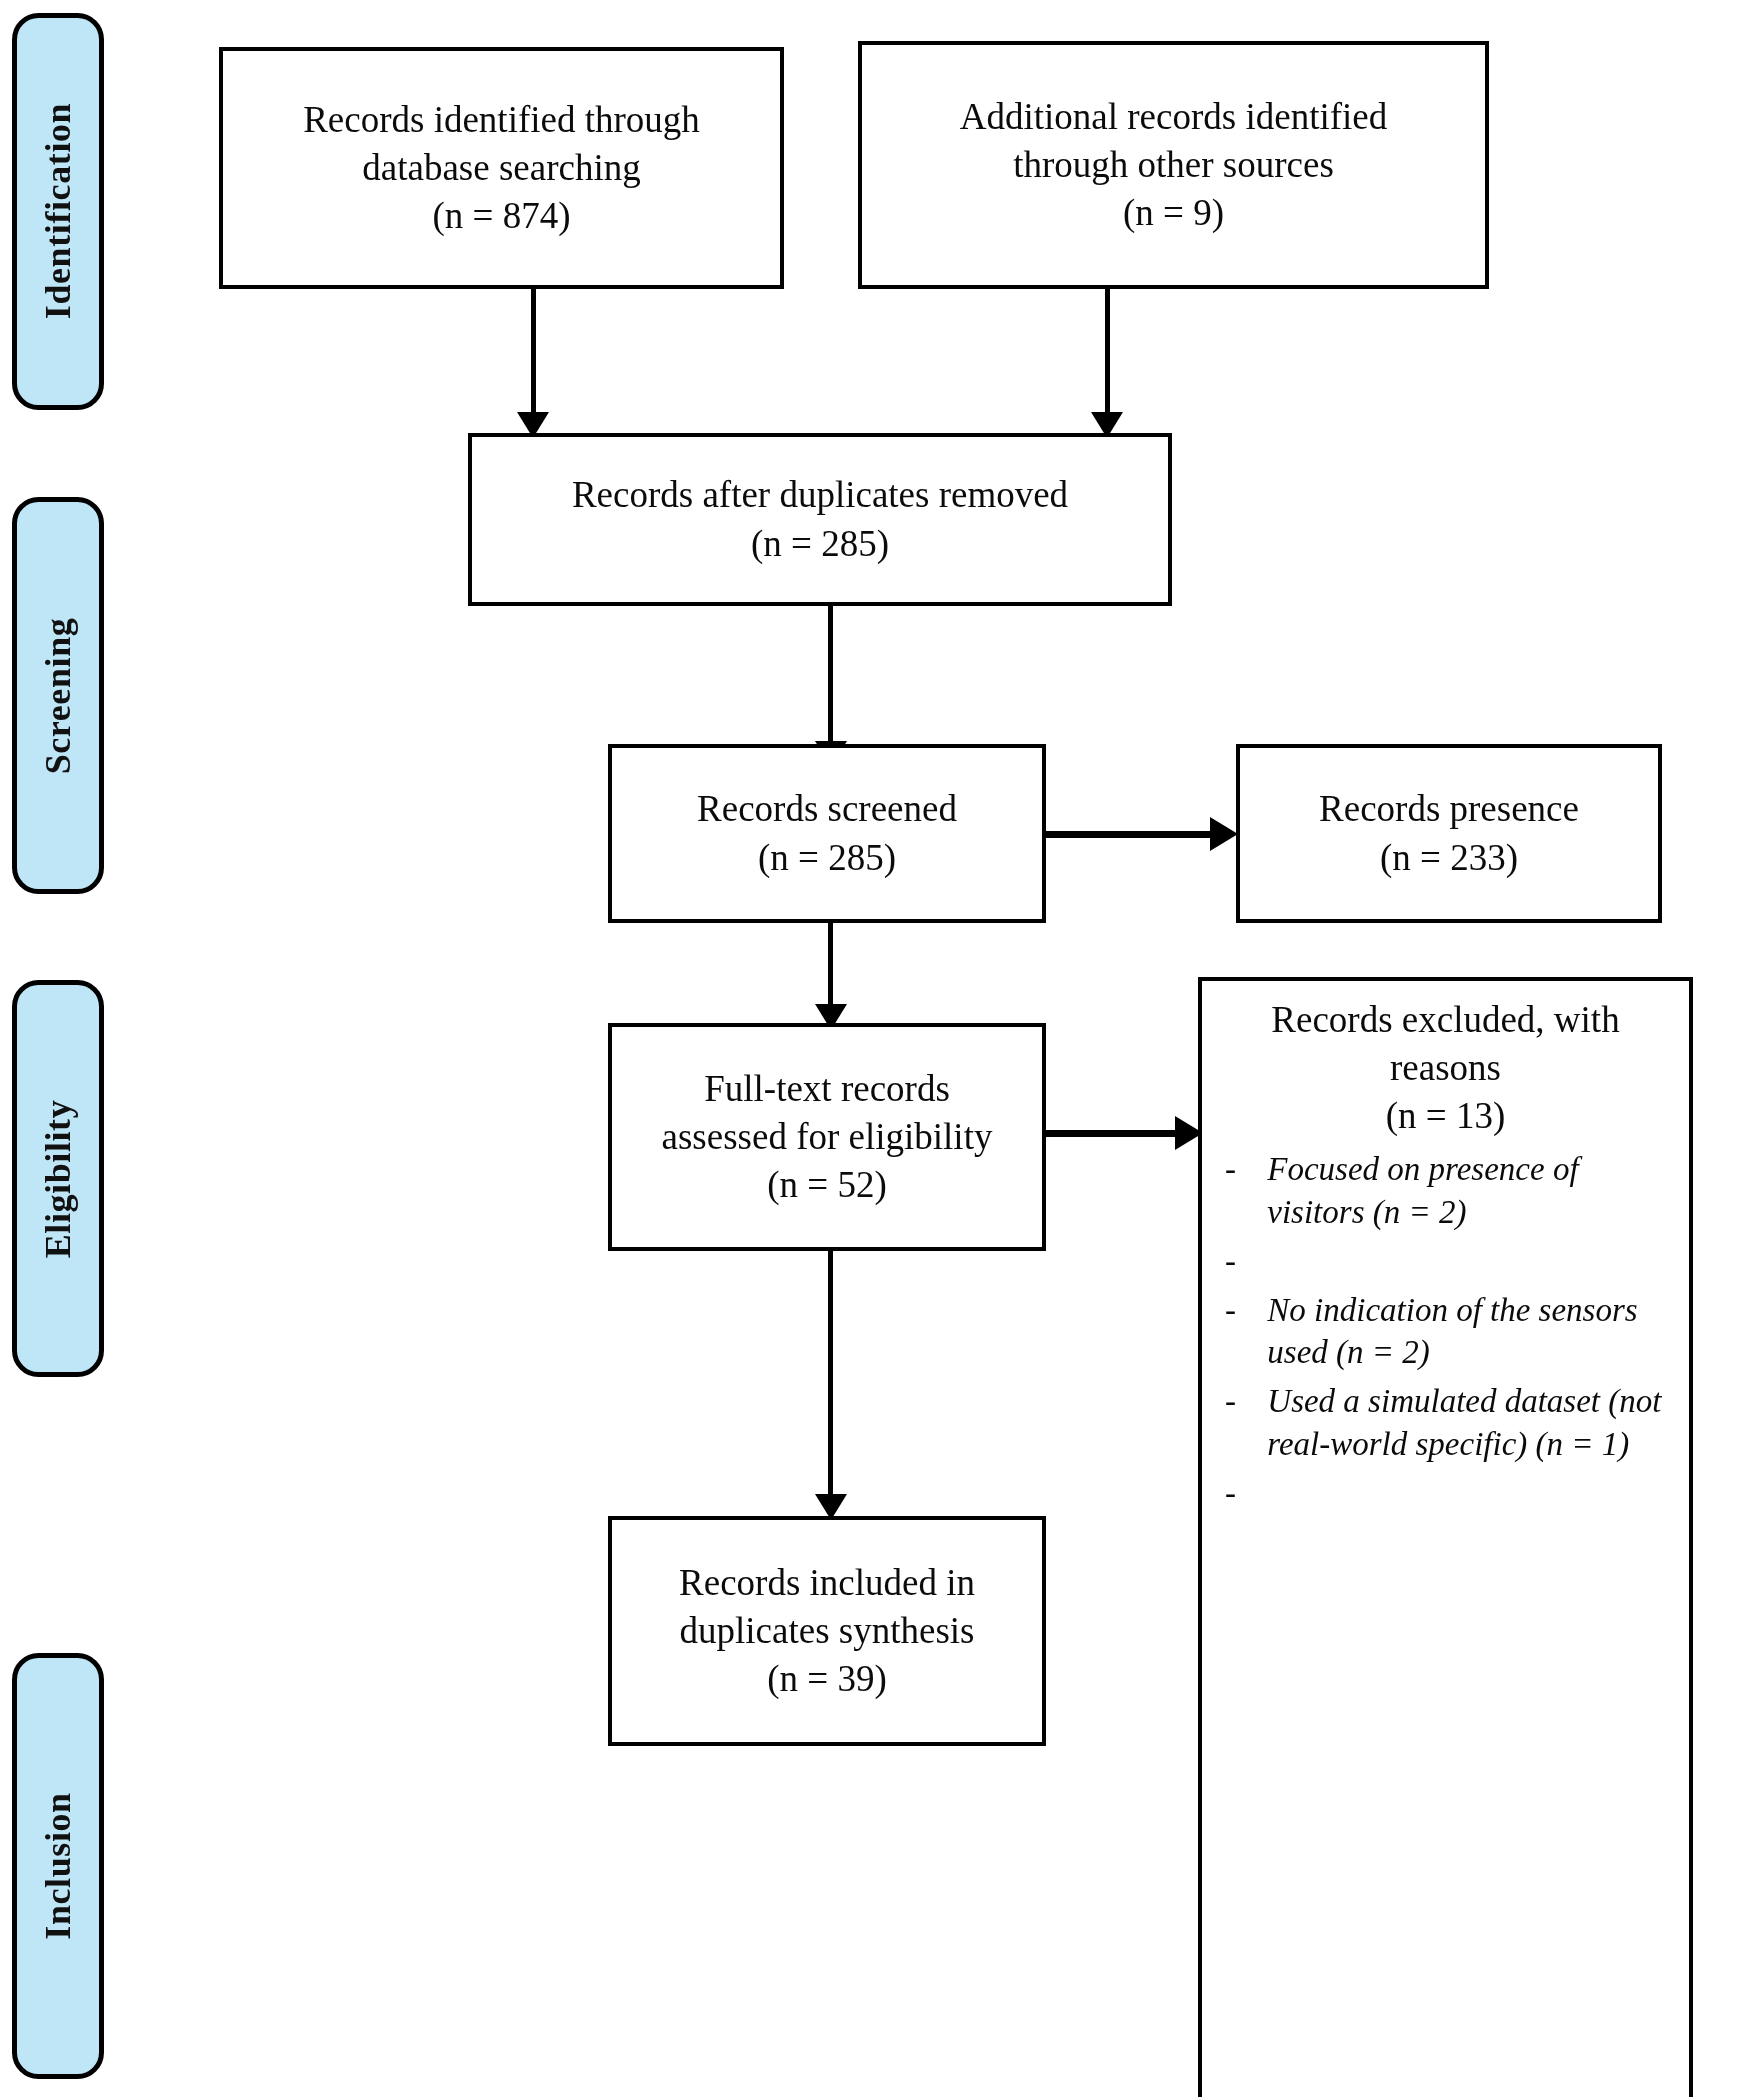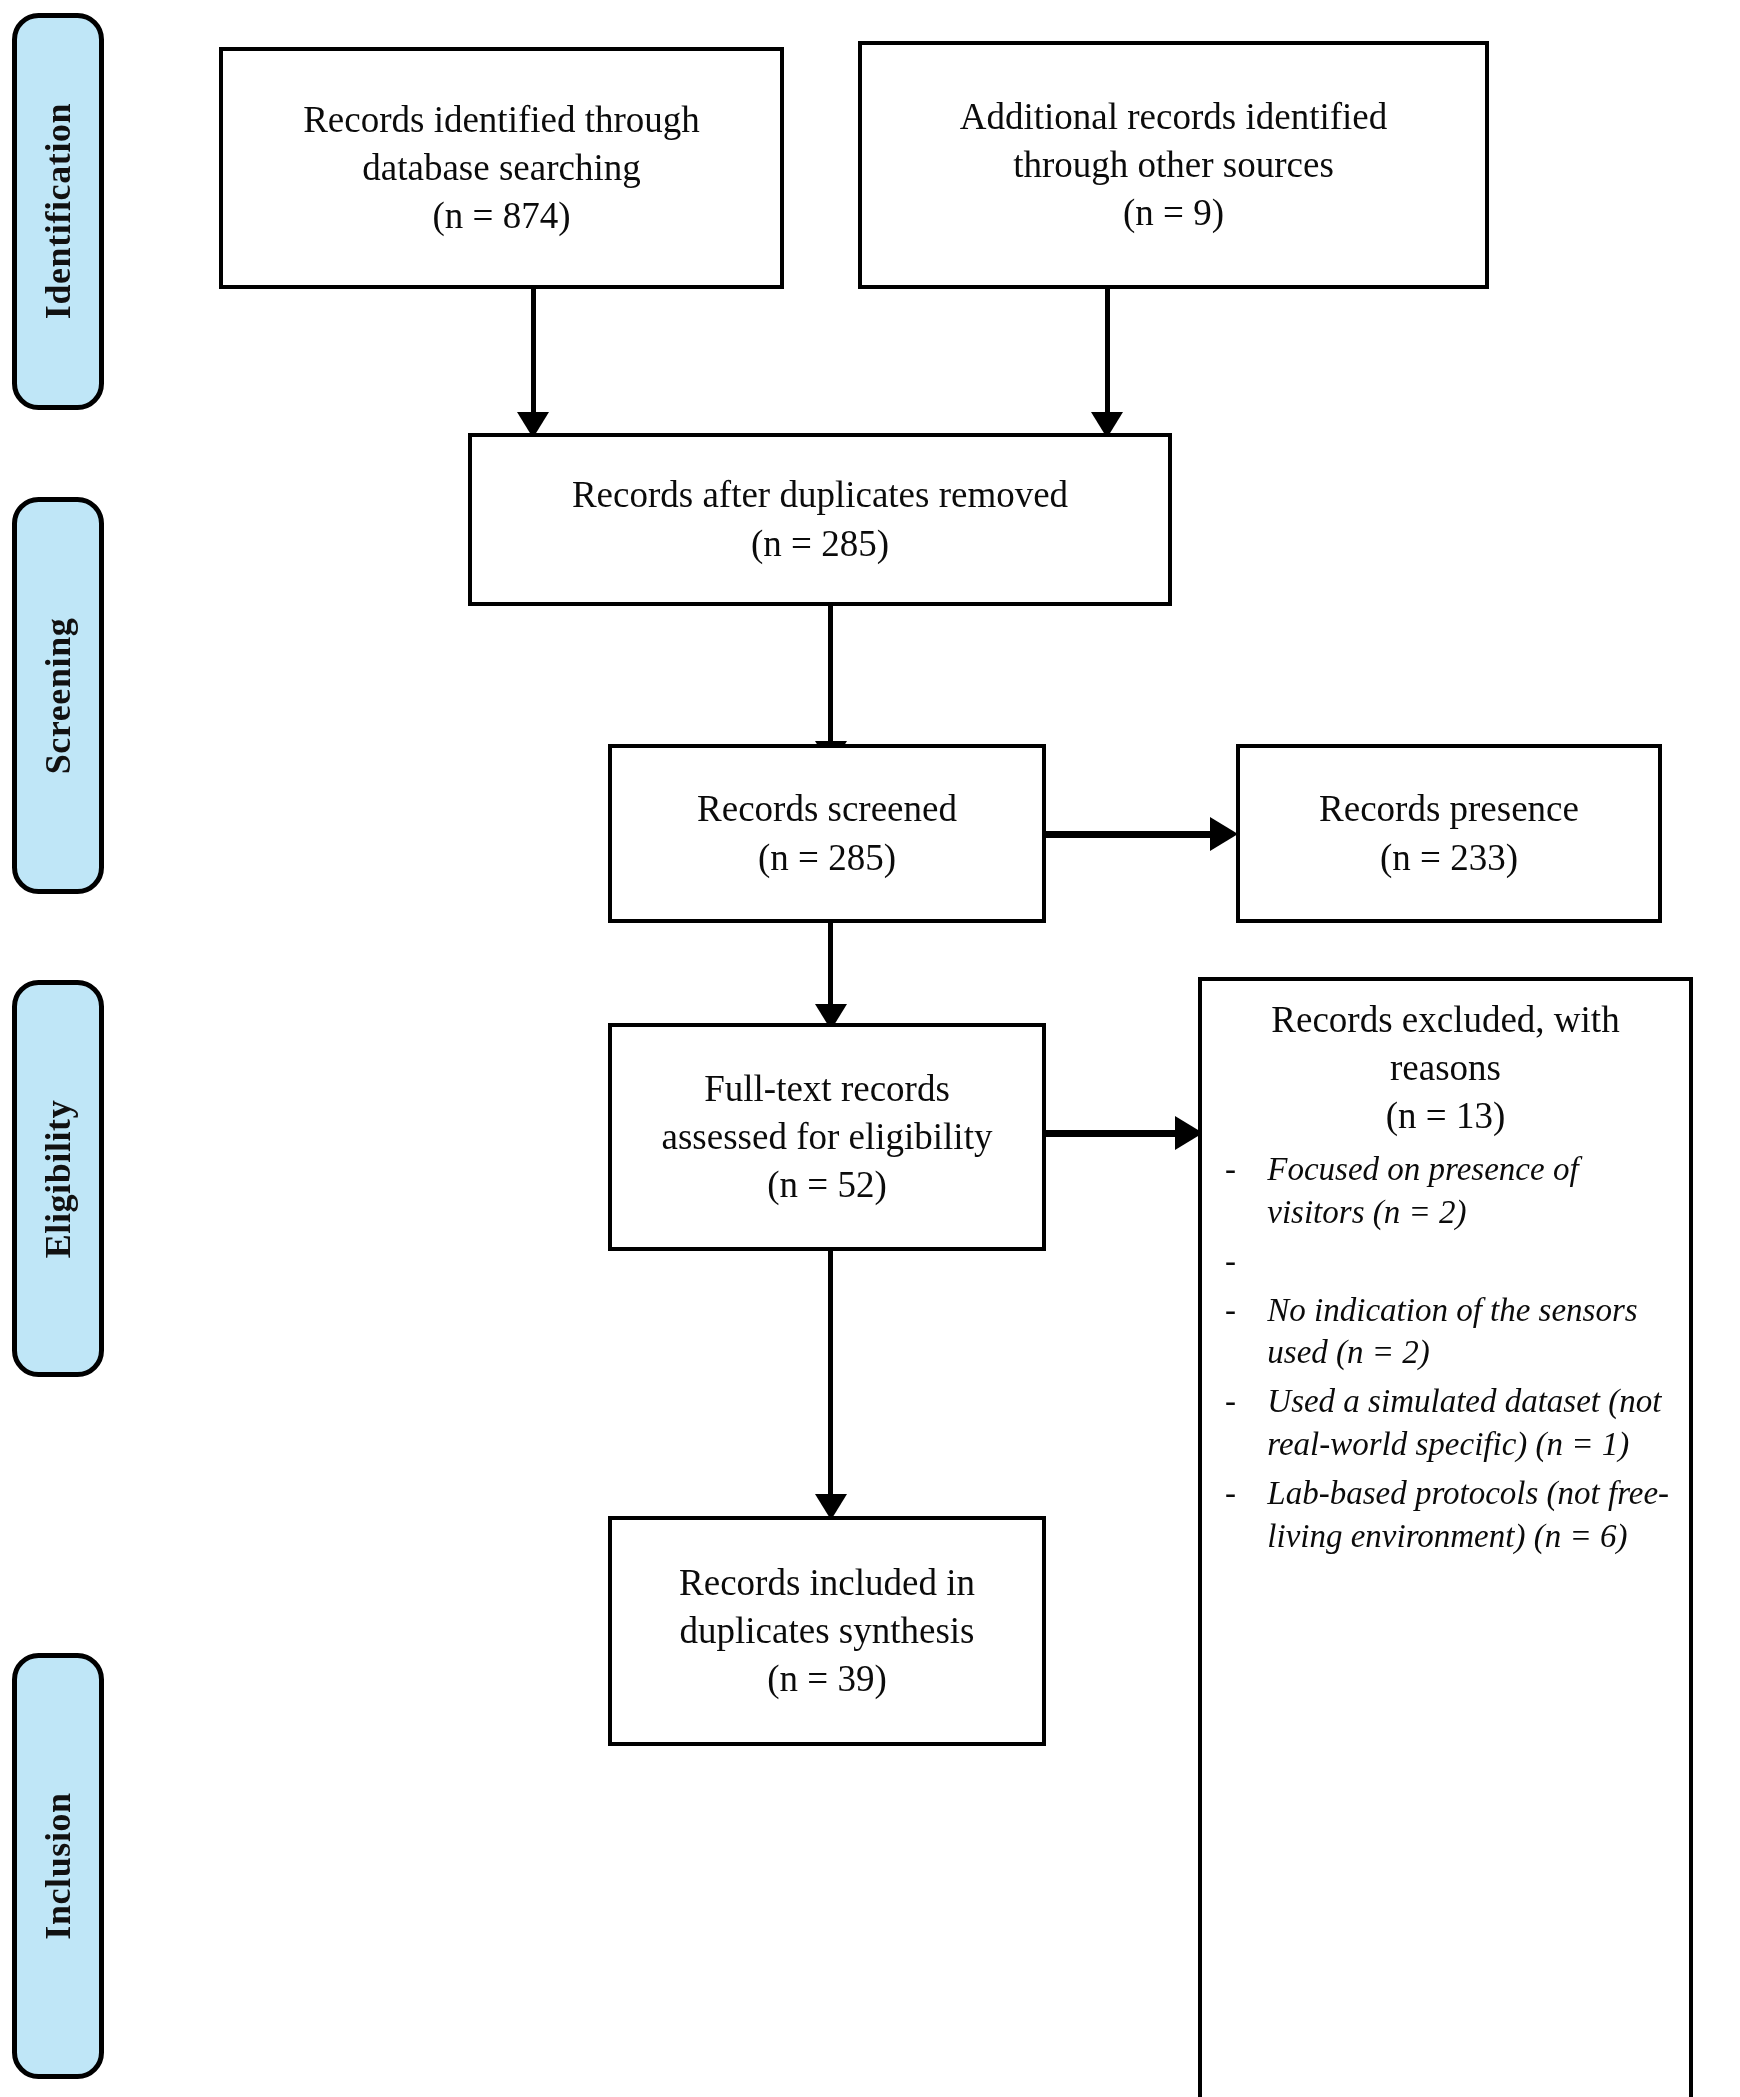--- a/index.html
+++ b/index.html
@@ -200,21 +200,20 @@
       <div class="ritem">
         <span class="rdash">-</span>
         <span class="rtext">No indication of the sensors used (n = 2)</span>
       </div>
       <div class="ritem">
         <span class="rdash">-</span>
         <span class="rtext">Used a simulated dataset (not real-world specific) (n = 1)</span>
       </div>
       <div class="ritem">
         <span class="rdash">-</span>
-        <span class="rtext">Lab-based protocols (not free-living environment) (n = 6)</span>
       </div>
     </div>
   </div>
 
   <div class="vline" style="left:828px;top:1248px;height:253px;"></div>
   <div class="arrow-down" style="left:815px;top:1494px;"></div>
 
   <div class="box" style="left:608px;top:1516px;width:438px;height:230px;">
     <span class="ln">Records included in</span>
     <span class="ln">duplicates synthesis</span>

